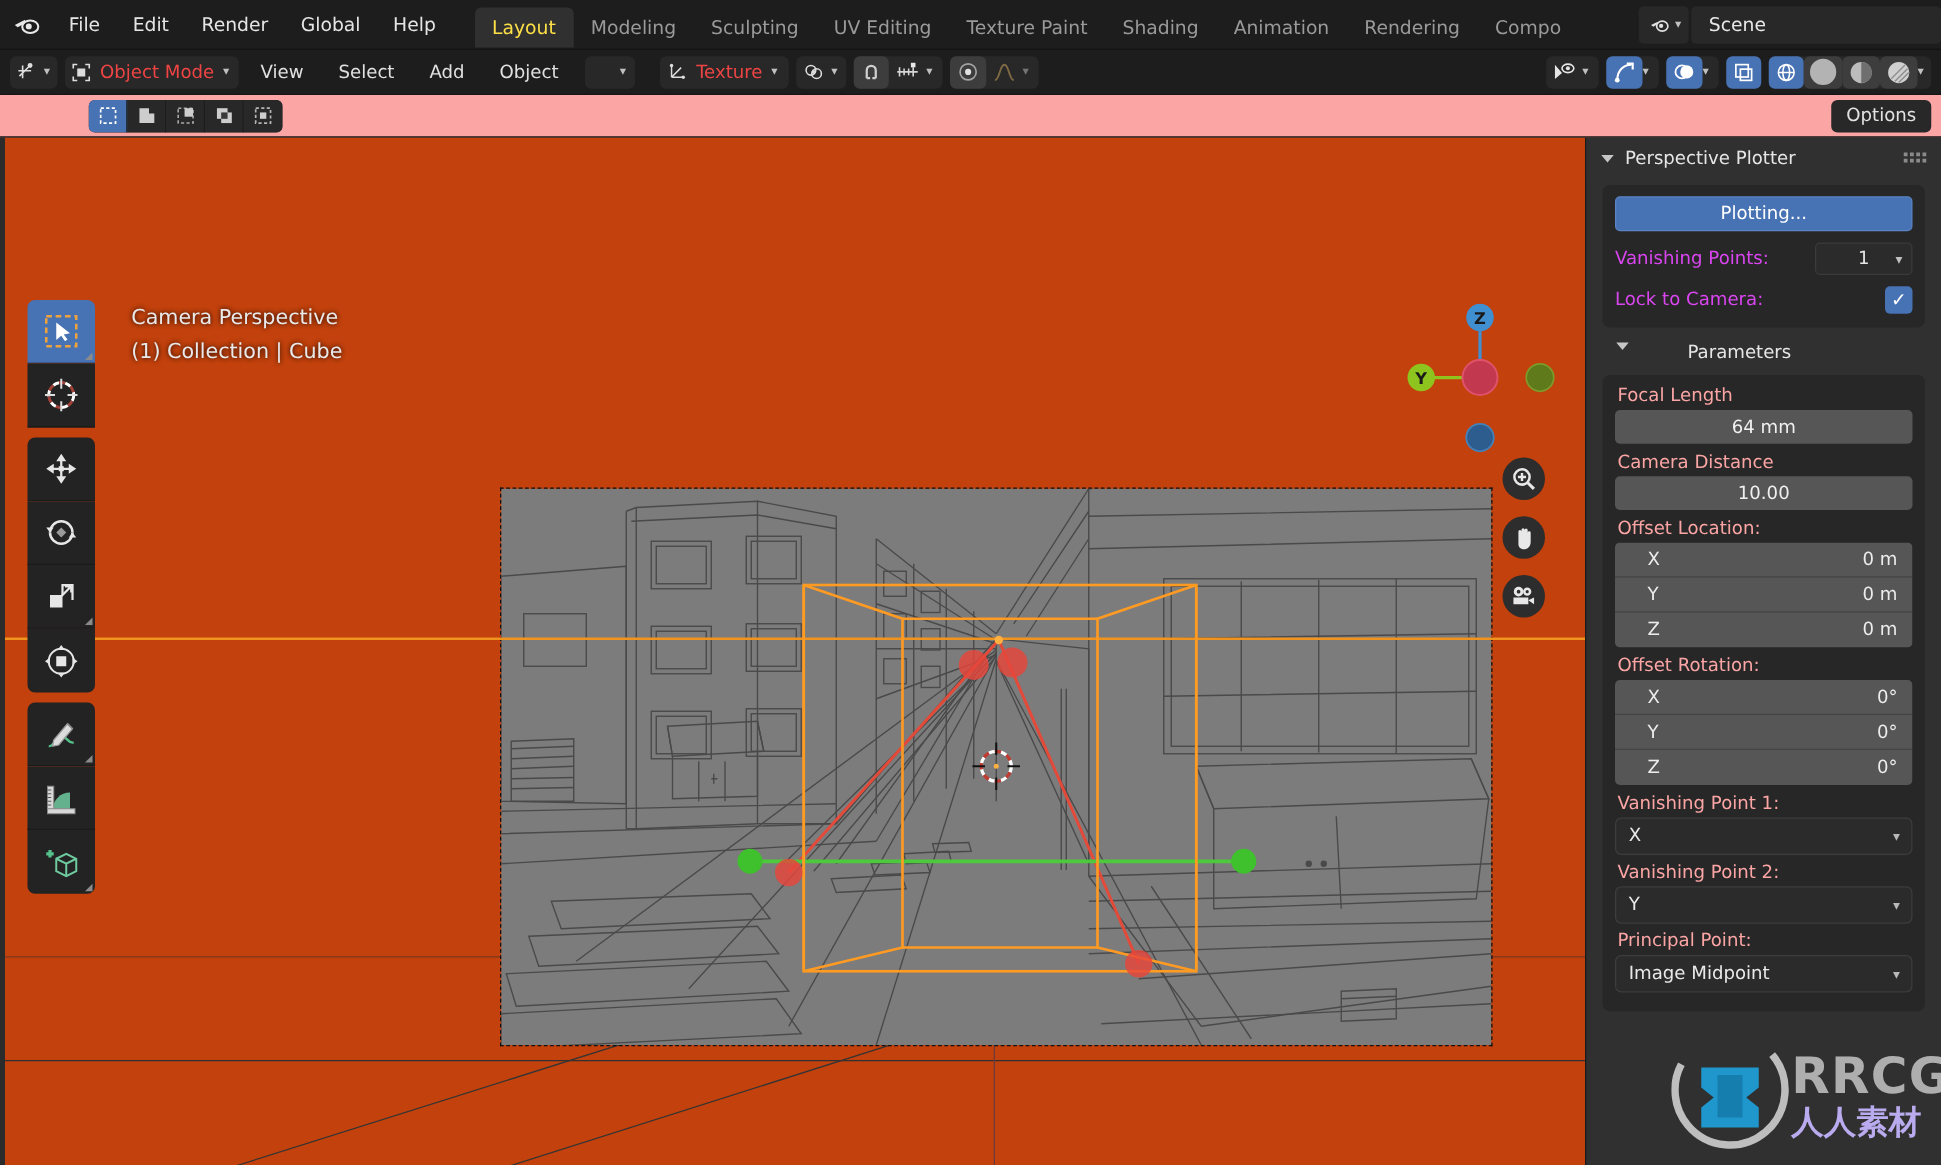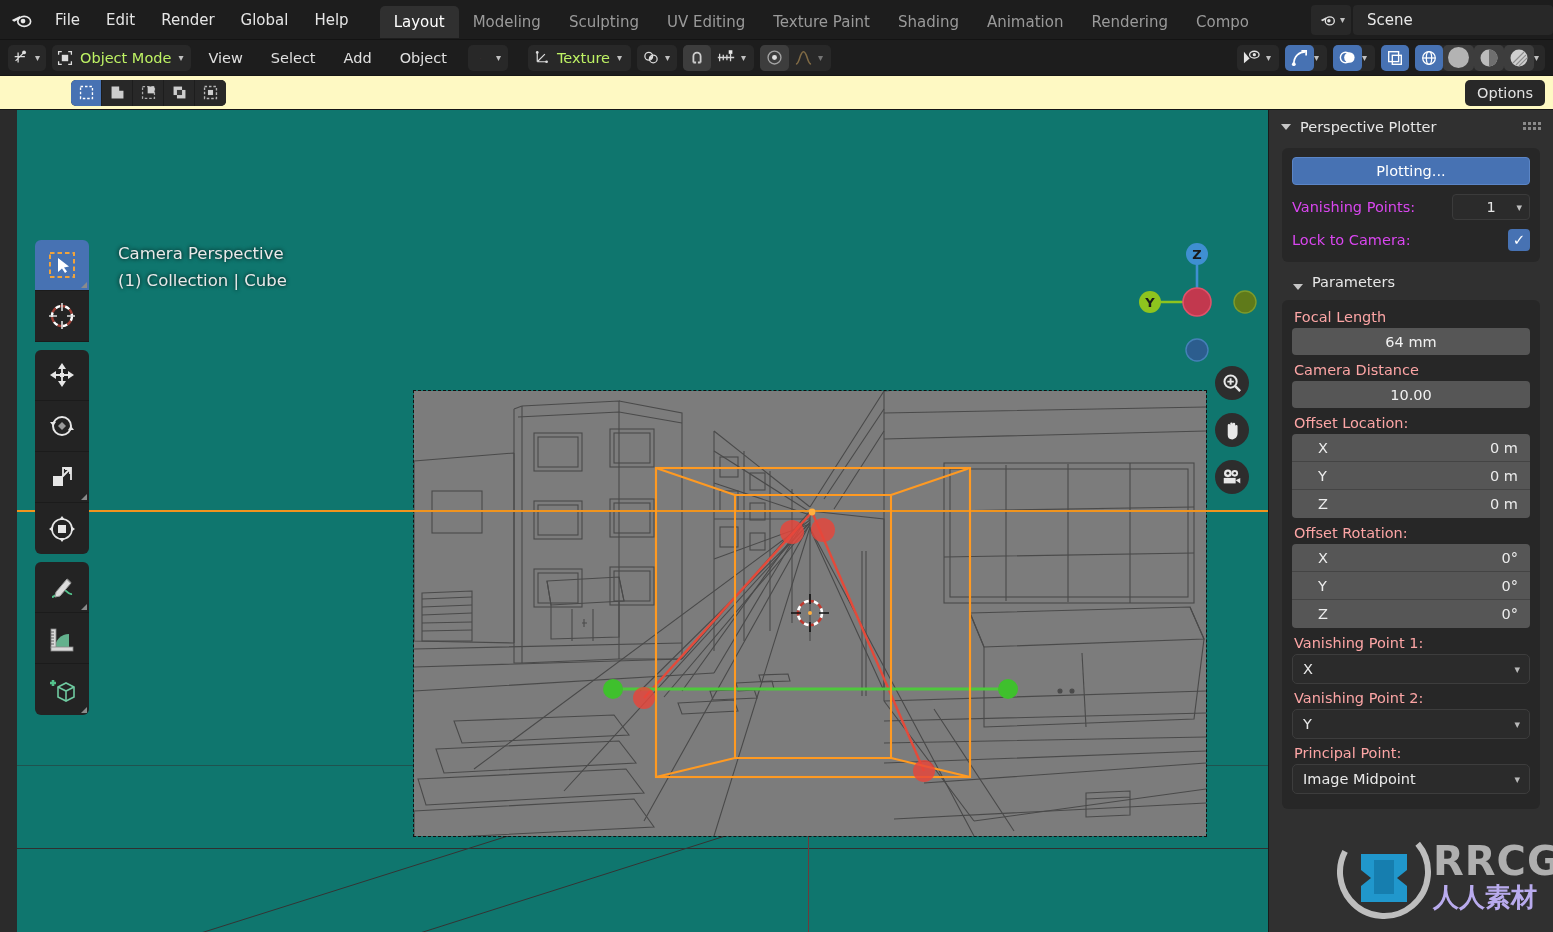--- a/index.html
+++ b/index.html
@@ -10,59 +10,59 @@
   .topbar { height:40px; background:#1d1d1d; display:flex; align-items:center; position:relative;
             border-bottom:1px solid #131313; }
   .blender-logo { width:42px; display:flex; align-items:center; justify-content:center; }
   .blender-logo svg { width:22px; height:22px; }
   .menu { display:flex; align-items:center; gap:0; }
   .menu-item { color:#e5e5e5; font-size:15px; padding:4px 13px; border-radius:4px; cursor:default; white-space:nowrap; }
   .wsseparator { width:18px; }
   .ws-tabs { display:flex; align-items:center; height:100%; }
   .ws-tab { color:#9a9a9a; font-size:15px; padding:7px 14px; border-radius:5px 5px 0 0; white-space:nowrap; cursor:default;
             margin-top:6px; align-self:flex-start;}
-  .ws-tab.active { background:#303030; color:#ffffff; }
+  .ws-tab.active { background:#303030; color:#fde047; }
   .scene-area { position:absolute; right:0; top:3px; height:34px; display:flex; align-items:center; }
   .scene-icon-box { height:30px; background:#282828; border-radius:4px; display:flex; align-items:center;
                     padding:0 6px 0 8px; gap:3px; margin-right:2px; }
   .scene-icon-box svg{ width:18px; height:18px;}
   .chev { color:#c0c0c0; font-size:10px; line-height:1; }
   .scene-name { height:30px; background:#282828; border-radius:4px; display:flex; align-items:center;
                 padding:0 14px; color:#e8e8e8; font-size:15px; min-width:200px; }
 
   
   .vpheader { height:36px; background:#1d1d1d; display:flex; align-items:center; padding:0 8px; gap:6px;
               border-bottom:1px solid #161616; position:relative; }
   .btngrp { display:flex; align-items:center; background:#282828; border-radius:5px; height:26px; }
   .ibtn { height:26px; min-width:26px; display:flex; align-items:center; justify-content:center;
           color:#d8d8d8; font-size:14px; padding:0 5px; border-radius:5px; }
   .ibtn.on { background:#4772b3; color:#fff; }
   .ibtn.ondark { background:#3d3d3d; }
-  .lbl { color:#bef264; font-size:14.5px; padding:0 7px 0 2px; white-space:nowrap; }
+  .lbl { color:#ef4444; font-size:14.5px; padding:0 7px 0 2px; white-space:nowrap; }
   .hdr-menu { color:#e0e0e0; font-size:14.5px; padding:4px 11px; border-radius:4px; white-space:nowrap; }
   .sep { width:8px; }
   .spacer { flex:1; }
   .sphere { width:21px;height:21px;border-radius:50%; }
 
   
-  .toolrow { height:34px; background:#fef9c3; display:flex; align-items:center; padding:0 8px;
+  .toolrow { height:34px; background:#fca5a5; display:flex; align-items:center; padding:0 8px;
              border-bottom:1px solid #161616; position:relative;}
   .selmodes { display:flex; margin-left:63px; background:#282828; border-radius:5px; overflow:hidden; }
   .selmode { width:31px;height:26px; display:flex;align-items:center;justify-content:center; background:#282828;
              border-right:1px solid #1d1d1d; }
   .selmode.on { background:#4772b3; }
   .selmode:last-child{border-right:none;}
   .options-btn { position:absolute; right:8px; top:4px; height:26px; padding:0 12px; background:#282828;
                  border-radius:5px; color:#e2e2e2; font-size:14.5px; display:flex; align-items:center; }
 
   
   .main { position:relative; width:1553px; height:822px; background:#2b2b2b; overflow:hidden; }
 
   
-  .viewport { position:absolute; left:17px; top:0; width:1268px; height:822px; background:#0f766e; overflow:hidden; }
+  .viewport { position:absolute; left:4px; top:0; width:1268px; height:822px; background:#c2410c; overflow:hidden; }
   .grid-h { position:absolute; left:0; width:100%; height:1px; background:#303030; }
   .axis-red { position:absolute; width:1px; background:#6b3b3d; }
 
   
   .lefttools { position:absolute; left:18px; top:130px; width:54px; display:flex; flex-direction:column; }
   .tool { width:54px; height:51px; background:#232323; border-bottom:1px solid #1b1b1b;
           display:flex; align-items:center; justify-content:center; position:relative; }
   .tool.first { border-radius:6px 6px 0 0; }
   .tool.active { background:#4772b3; }
   .tool.gap { margin-top:8px; border-radius:6px 6px 0 0; }
@@ -102,21 +102,21 @@
   .box { background:#272727; border-radius:6px; margin:4px 13px 0 13px; padding:9px 10px 11px 10px; }
   .btn-blue { width:100%; height:28px; background:#4772b3; border:1px solid #5b85c6; border-radius:4px;
               color:#fff; font-size:14.5px; display:flex; align-items:center; justify-content:center; }
   .prow { display:flex; align-items:center; margin-top:9px; }
   .plabel { color:#d946ef; font-size:14.5px; flex:1; white-space:nowrap; }
   .dropsm { width:78px; height:26px; background:#2b2b2b; border:1px solid #3b3b3b; border-radius:4px;
             display:flex; align-items:center; justify-content:center; position:relative; color:#e5e5e5; font-size:14.5px; }
   .dropsm .dc { position:absolute; right:7px; color:#c0c0c0; font-size:11px; }
   .chk { width:22px;height:22px; background:#4772b3; border-radius:4px; display:flex;align-items:center;justify-content:center;
          color:#fff; font-size:15px; line-height:1; }
-  .sub-head { display:flex; align-items:flex-end; padding:12px 13px 6px 24px; color:#e6e6e6; font-size:14.5px; }
+  .sub-head { display:flex; align-items:flex-start; padding:12px 13px 6px 24px; color:#e6e6e6; font-size:14.5px;gap:38px; }
   .fieldlabel { color:#fca5a5; font-size:14.5px; margin:1px 0 3px 2px; }
   .field { height:27px; background:#565656; border-radius:4px; color:#f0f0f0; font-size:14.5px;
            display:flex; align-items:center; justify-content:center; margin-bottom:7px; }
   .vecgrp { border-radius:4px; overflow:hidden; margin-bottom:7px; }
   .vecrow { height:28px; background:#565656; display:flex; align-items:center; padding:0 12px;
             border-bottom:1px solid #444; color:#ececec; font-size:14.5px; }
   .vecrow:last-child { border-bottom:none; }
   .vecrow .vk { flex:1; text-align:left; padding-left:14px; }
   .vecrow .vv { }
   .drop { height:30px; background:#2b2b2b; border:1px solid #3d3d3d; border-radius:5px; display:flex;

